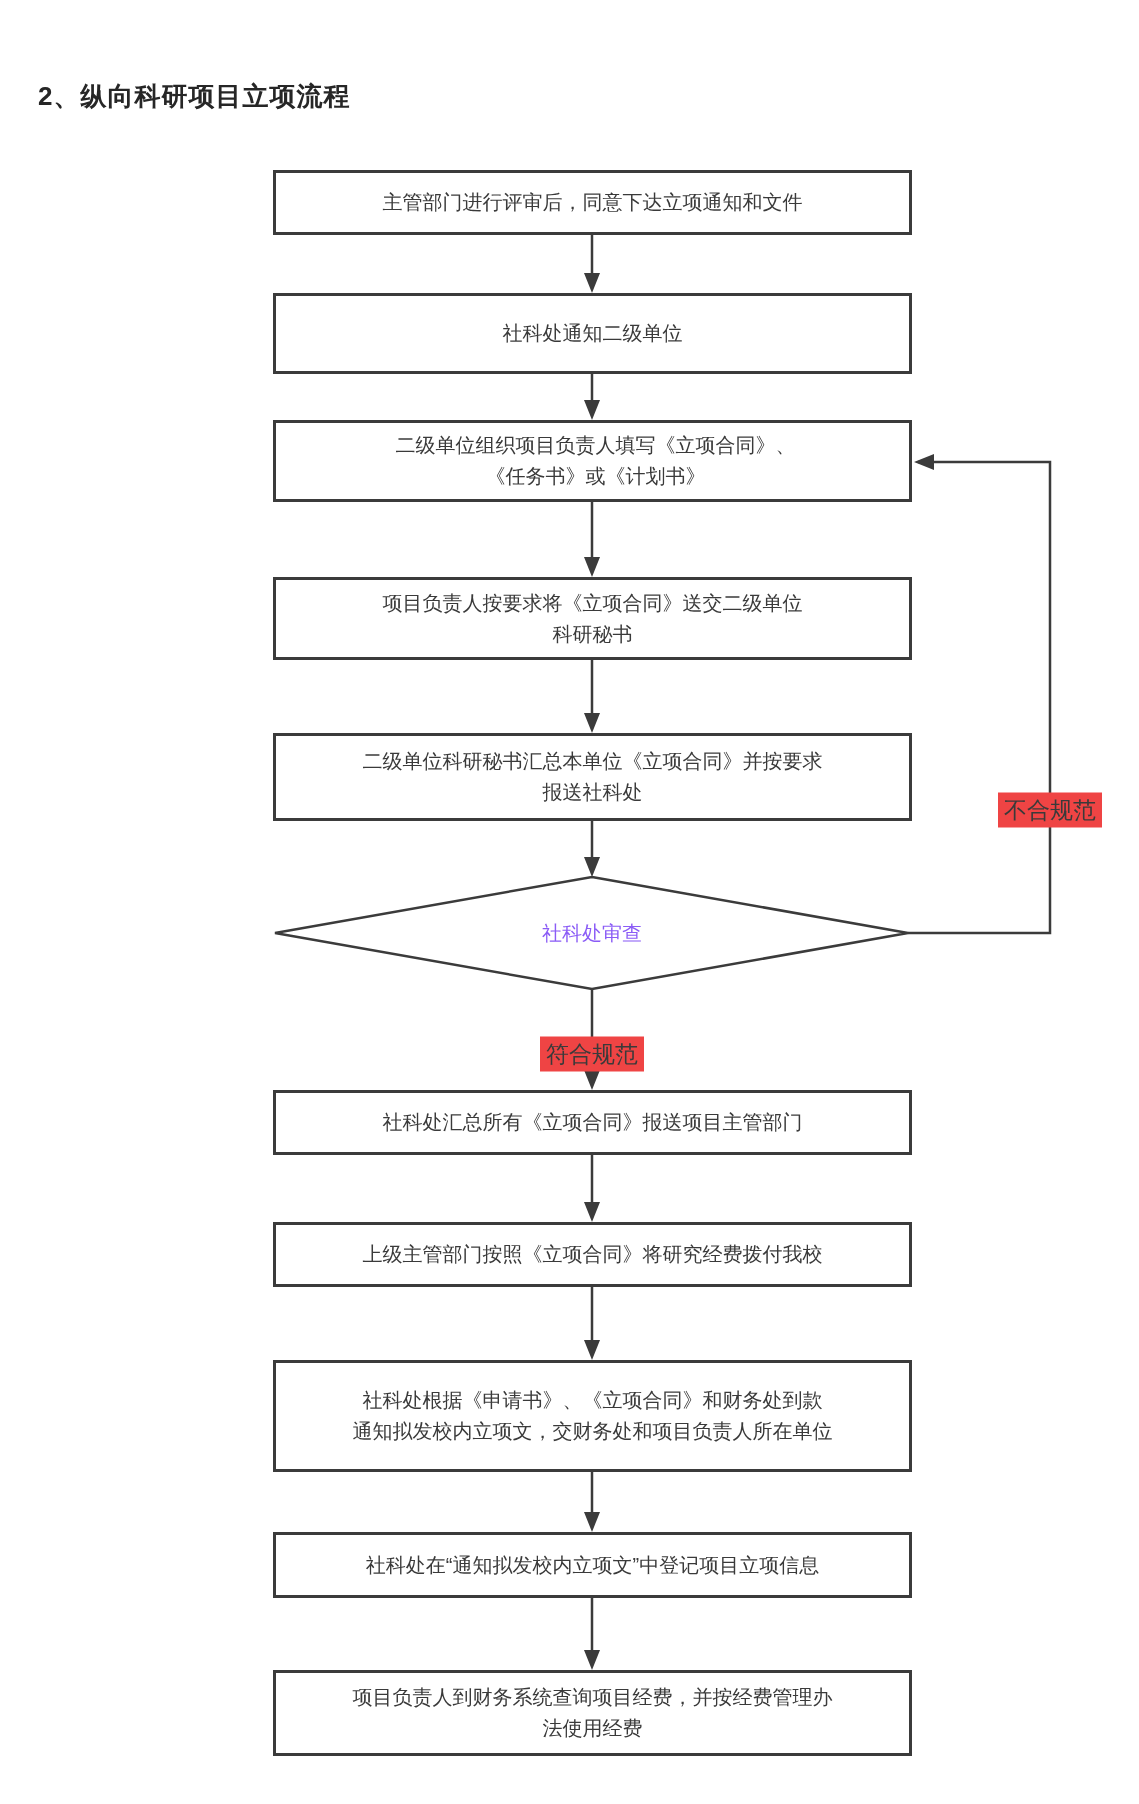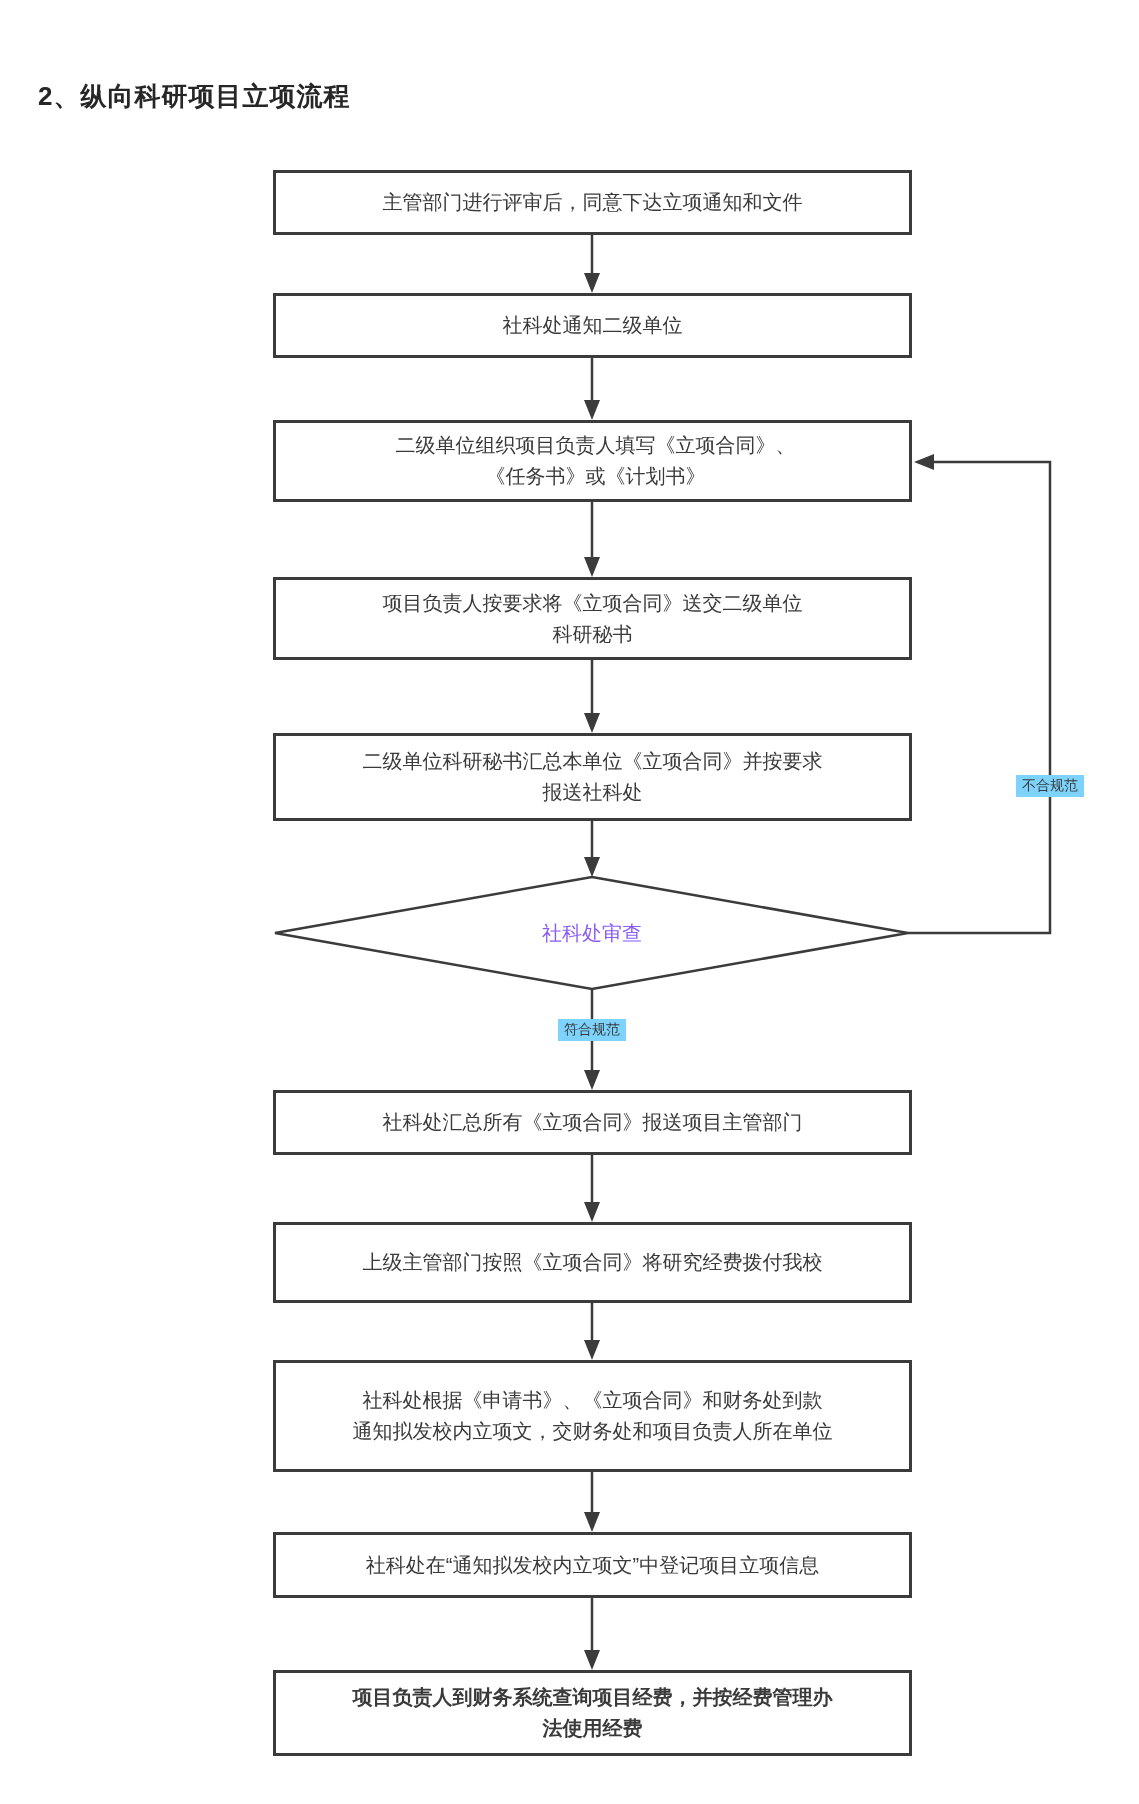--- a/index.html
+++ b/index.html
@@ -56,26 +56,27 @@
     top: 933px;
     transform: translate(-50%, -50%);
     font-size: 20px;
     color: #8b5cf6;
     z-index: 2;
     white-space: nowrap;
   }
   .edge-label {
     position: absolute;
     transform: translate(-50%, -50%);
-    background: #7dd3fc;
+    background: #ef4444;
     padding: 2px 6px;
-    font-size: 14px;
+    font-size: 23px;
     color: #3a3a3a;
     z-index: 3;
     white-space: nowrap;
+    margin-top: 24px;
   }
   .lbl-yes { left: 592px; top: 1030px; }
   .lbl-no  { left: 1050px; top: 786px; }
 </style>
 </head>
 <body>
 
 <div class="canvas">
 
   <div class="page-title">2、纵向科研项目立项流程</div>
@@ -109,33 +110,33 @@
       <polygon points="592,1532 584,1512 600,1512"></polygon>
       <polygon points="592,1670 584,1650 600,1650"></polygon>
 
       <polygon points="914,462 934,454 934,470"></polygon>
     </g>
 
     <polygon points="592,877 908,933 592,989 275,933" fill="#ffffff" stroke="#3b3b3b" stroke-width="2.5"></polygon>
   </svg>
 
   <div class="flow-box" style="top:170px;  height:65px;">主管部门进行评审后，同意下达立项通知和文件</div>
-  <div class="flow-box" style="top:293px;  height:65px;">社科处通知二级单位</div>
+  <div class="flow-box" style="top:293px;  height:81px;">社科处通知二级单位</div>
   <div class="flow-box" style="top:420px;  height:82px;padding-left:6px;">二级单位组织项目负责人填写《立项合同》、
 《任务书》或《计划书》</div>
   <div class="flow-box" style="top:733px;  height:88px;">二级单位科研秘书汇总本单位《立项合同》并按要求
 报送社科处</div>
   <div class="flow-box" style="top:577px;  height:83px;">项目负责人按要求将《立项合同》送交二级单位
 科研秘书</div>
 
   <div class="diamond-label">社科处审查</div>
   <div class="edge-label lbl-yes">符合规范</div>
   <div class="edge-label lbl-no">不合规范</div>
 
   <div class="flow-box" style="top:1090px; height:65px;">社科处汇总所有《立项合同》报送项目主管部门</div>
-  <div class="flow-box" style="top:1222px; height:81px;">上级主管部门按照《立项合同》将研究经费拨付我校</div>
+  <div class="flow-box" style="top:1222px; height:65px;">上级主管部门按照《立项合同》将研究经费拨付我校</div>
   <div class="flow-box" style="top:1360px; height:112px;">社科处根据《申请书》、《立项合同》和财务处到款
 通知拟发校内立项文，交财务处和项目负责人所在单位</div>
   <div class="flow-box" style="top:1532px; height:66px;">社科处在“通知拟发校内立项文”中登记项目立项信息</div>
-  <div class="flow-box" style="top:1670px; height:86px;font-weight:bold;">项目负责人到财务系统查询项目经费，并按经费管理办
+  <div class="flow-box" style="top:1670px; height:86px;">项目负责人到财务系统查询项目经费，并按经费管理办
 法使用经费</div>
 
 </div>
 
 </body></html>

